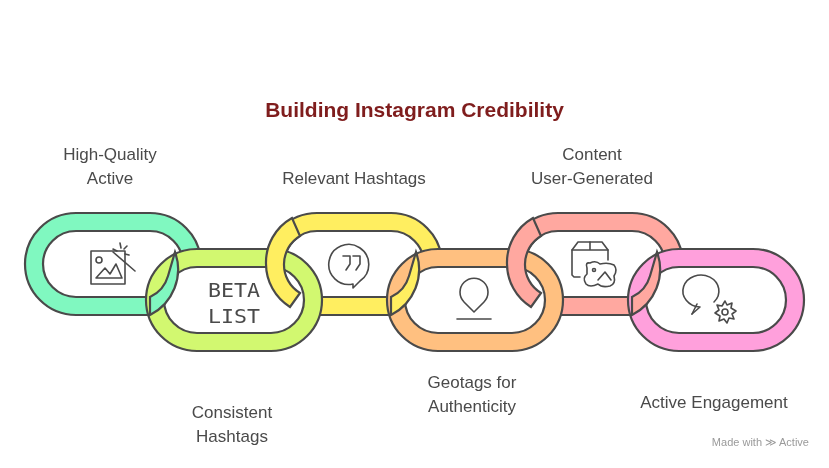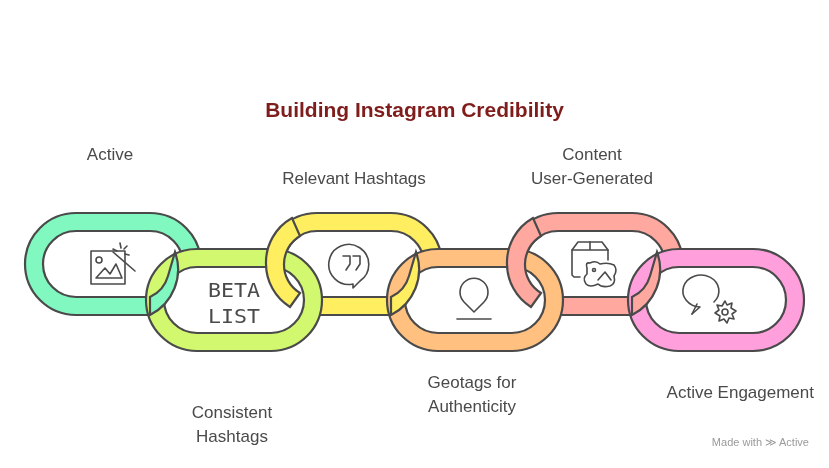--- a/index.html
+++ b/index.html
@@ -8,38 +8,39 @@
   .lbl{position:absolute;font-size:17px;line-height:24px;text-align:center;color:#4a4a4a;}
   svg.chain{position:absolute;left:0;top:0;}
   .footer{position:absolute;right:20px;top:436px;font-size:11px;color:#9a9a9a;}
 </style>
 </head>
 <body>
 
 <div class="title">Building Instagram Credibility</div>
 
 <div class="lbl" style="left:40px;top:143px;width:140px;">
+  <div>High-Quality</div>
   <div>Active</div>
 </div>
 <div class="lbl" style="left:162px;top:371px;width:140px;margin-top:30px;">
   <div>Consistent</div>
   <div>Hashtags</div>
 </div>
 <div class="lbl" style="left:254px;top:167px;width:200px;">
   <div>Relevant Hashtags</div>
 </div>
 <div class="lbl" style="left:402px;top:371px;width:140px;">
   <div>Geotags for</div>
   <div>Authenticity</div>
 </div>
 <div class="lbl" style="left:512px;top:143px;width:160px;">
   <div>Content</div>
   <div>User-Generated</div>
 </div>
-<div class="lbl" style="left:614px;top:381px;width:200px;text-align:right;">
+<div class="lbl" style="left:614px;top:391px;width:200px;">
   <div>Active Engagement</div>
 </div>
 
 <svg class="chain" width="829" height="468" viewBox="0 0 829 468">
   <defs>
     
   </defs>
   <g stroke="#4a4a4a" stroke-width="2.2" fill="none">
 
     <g>

